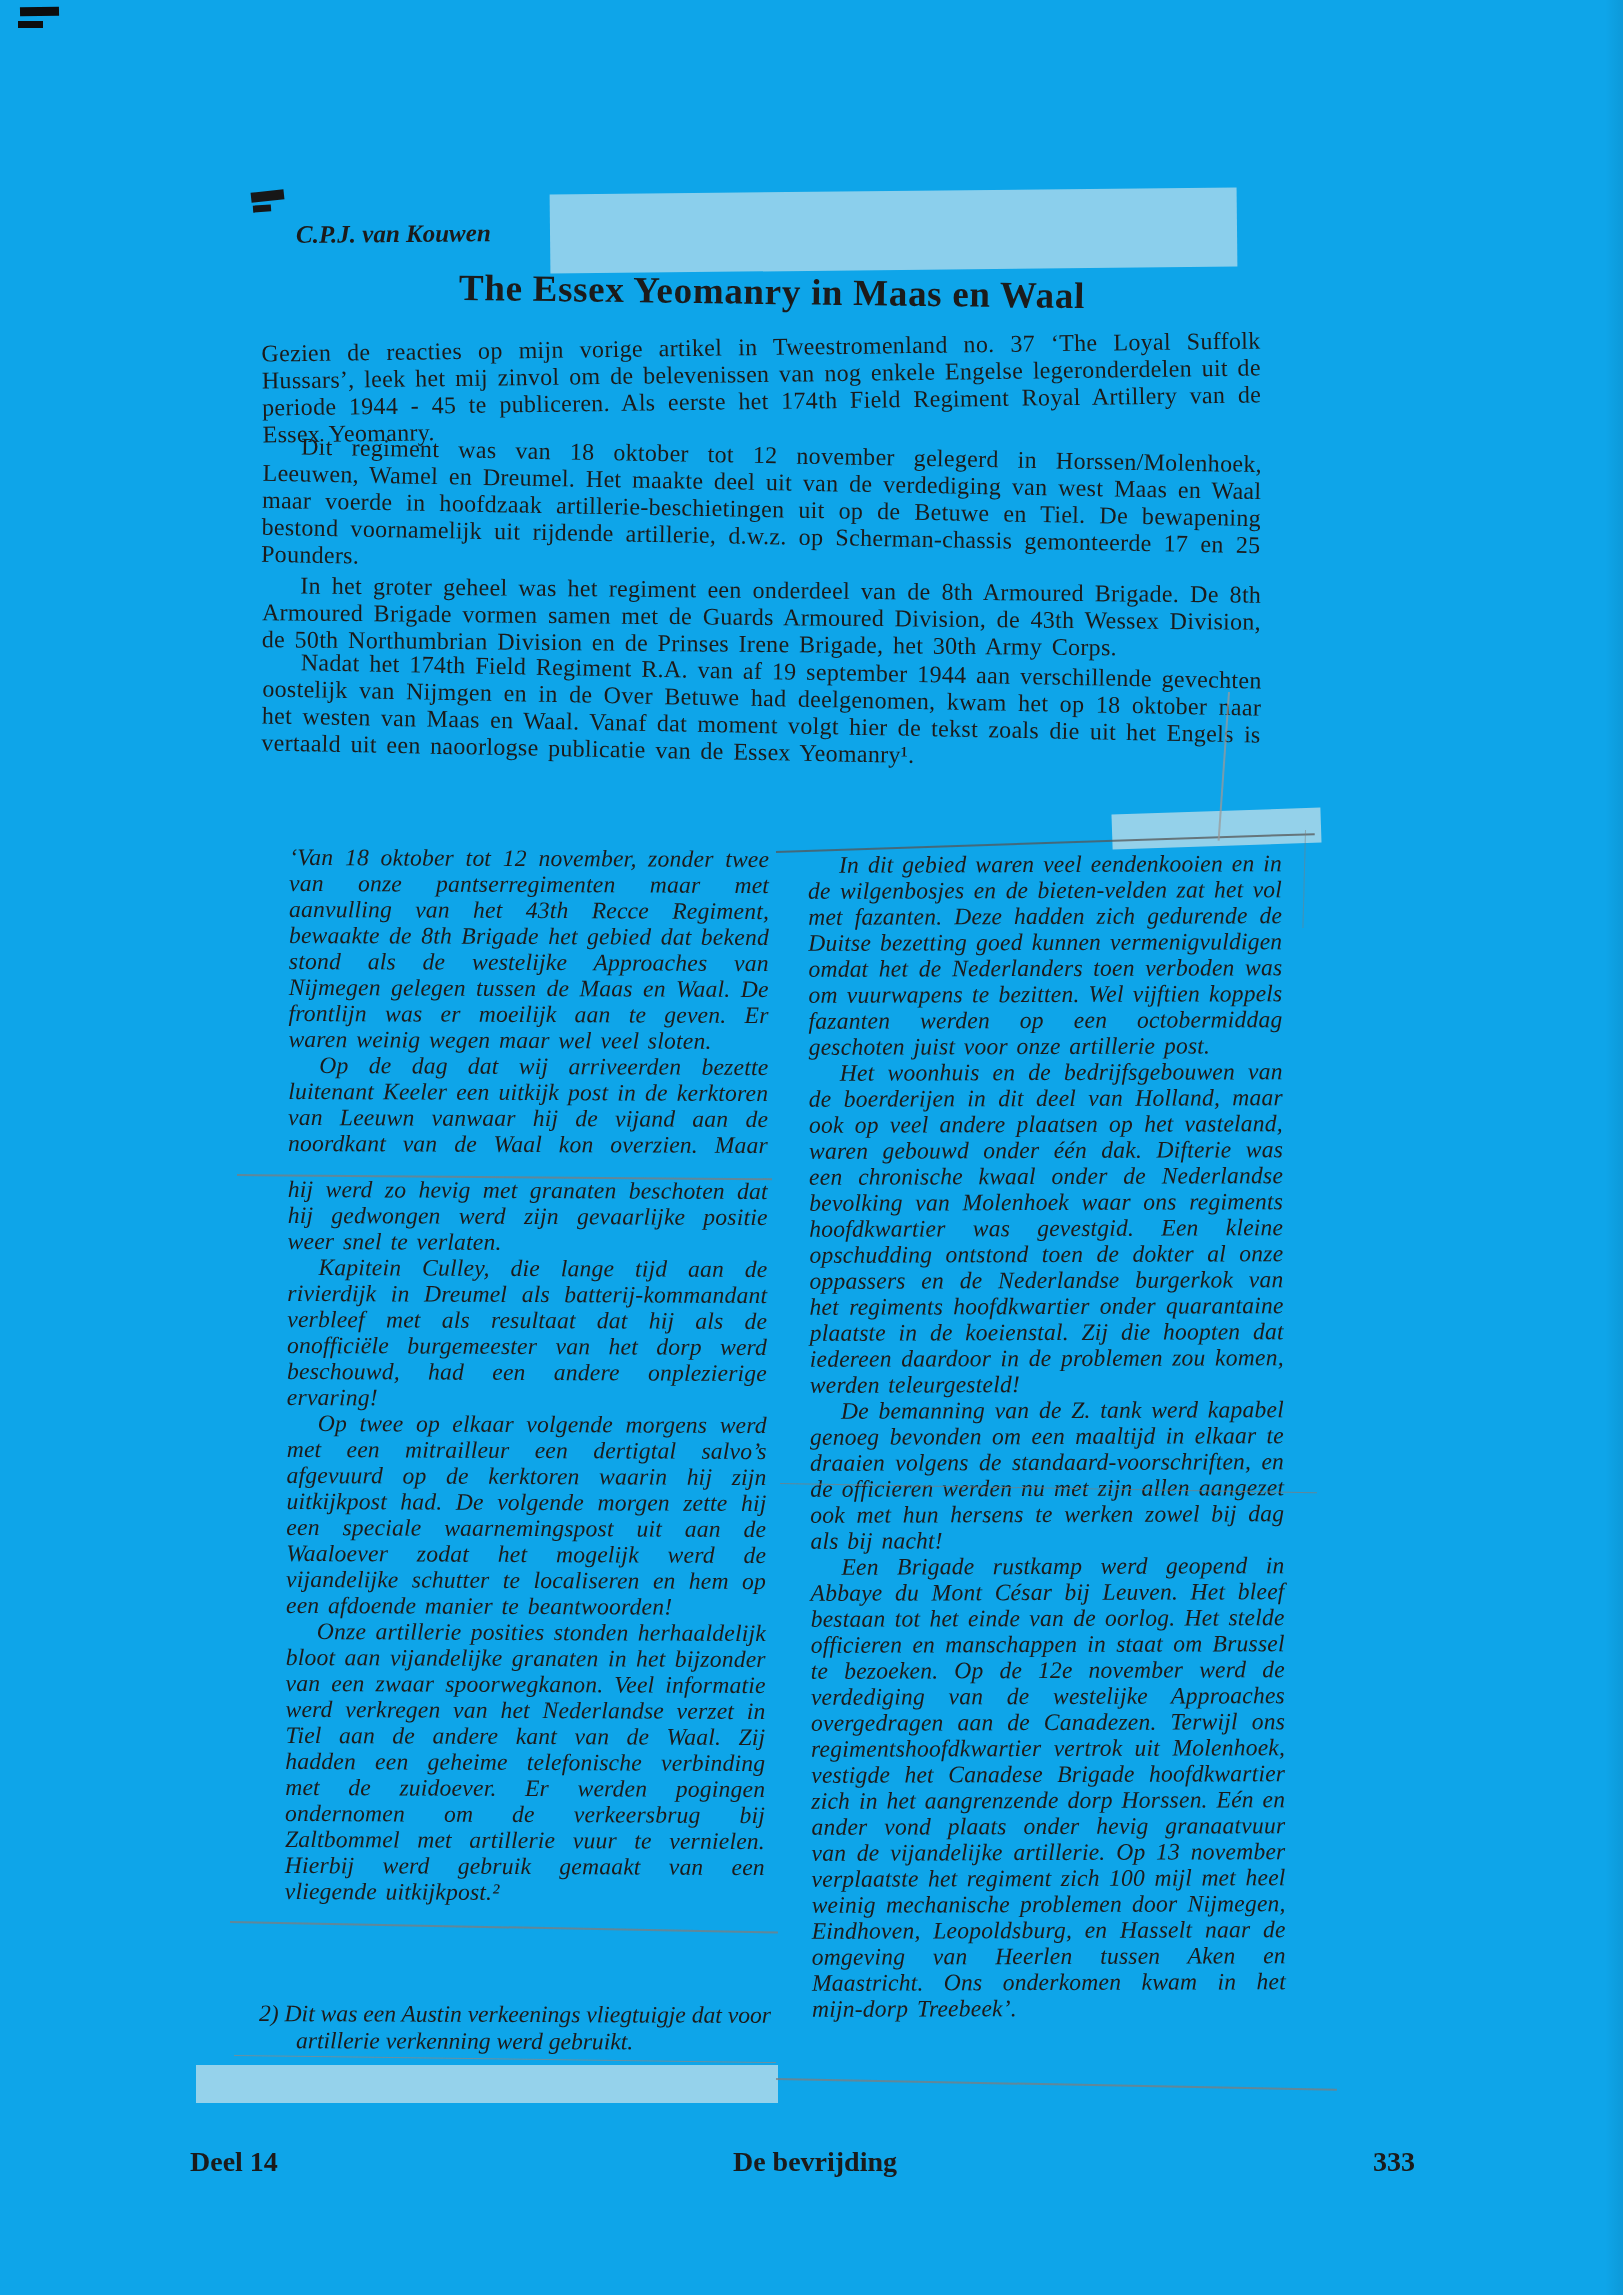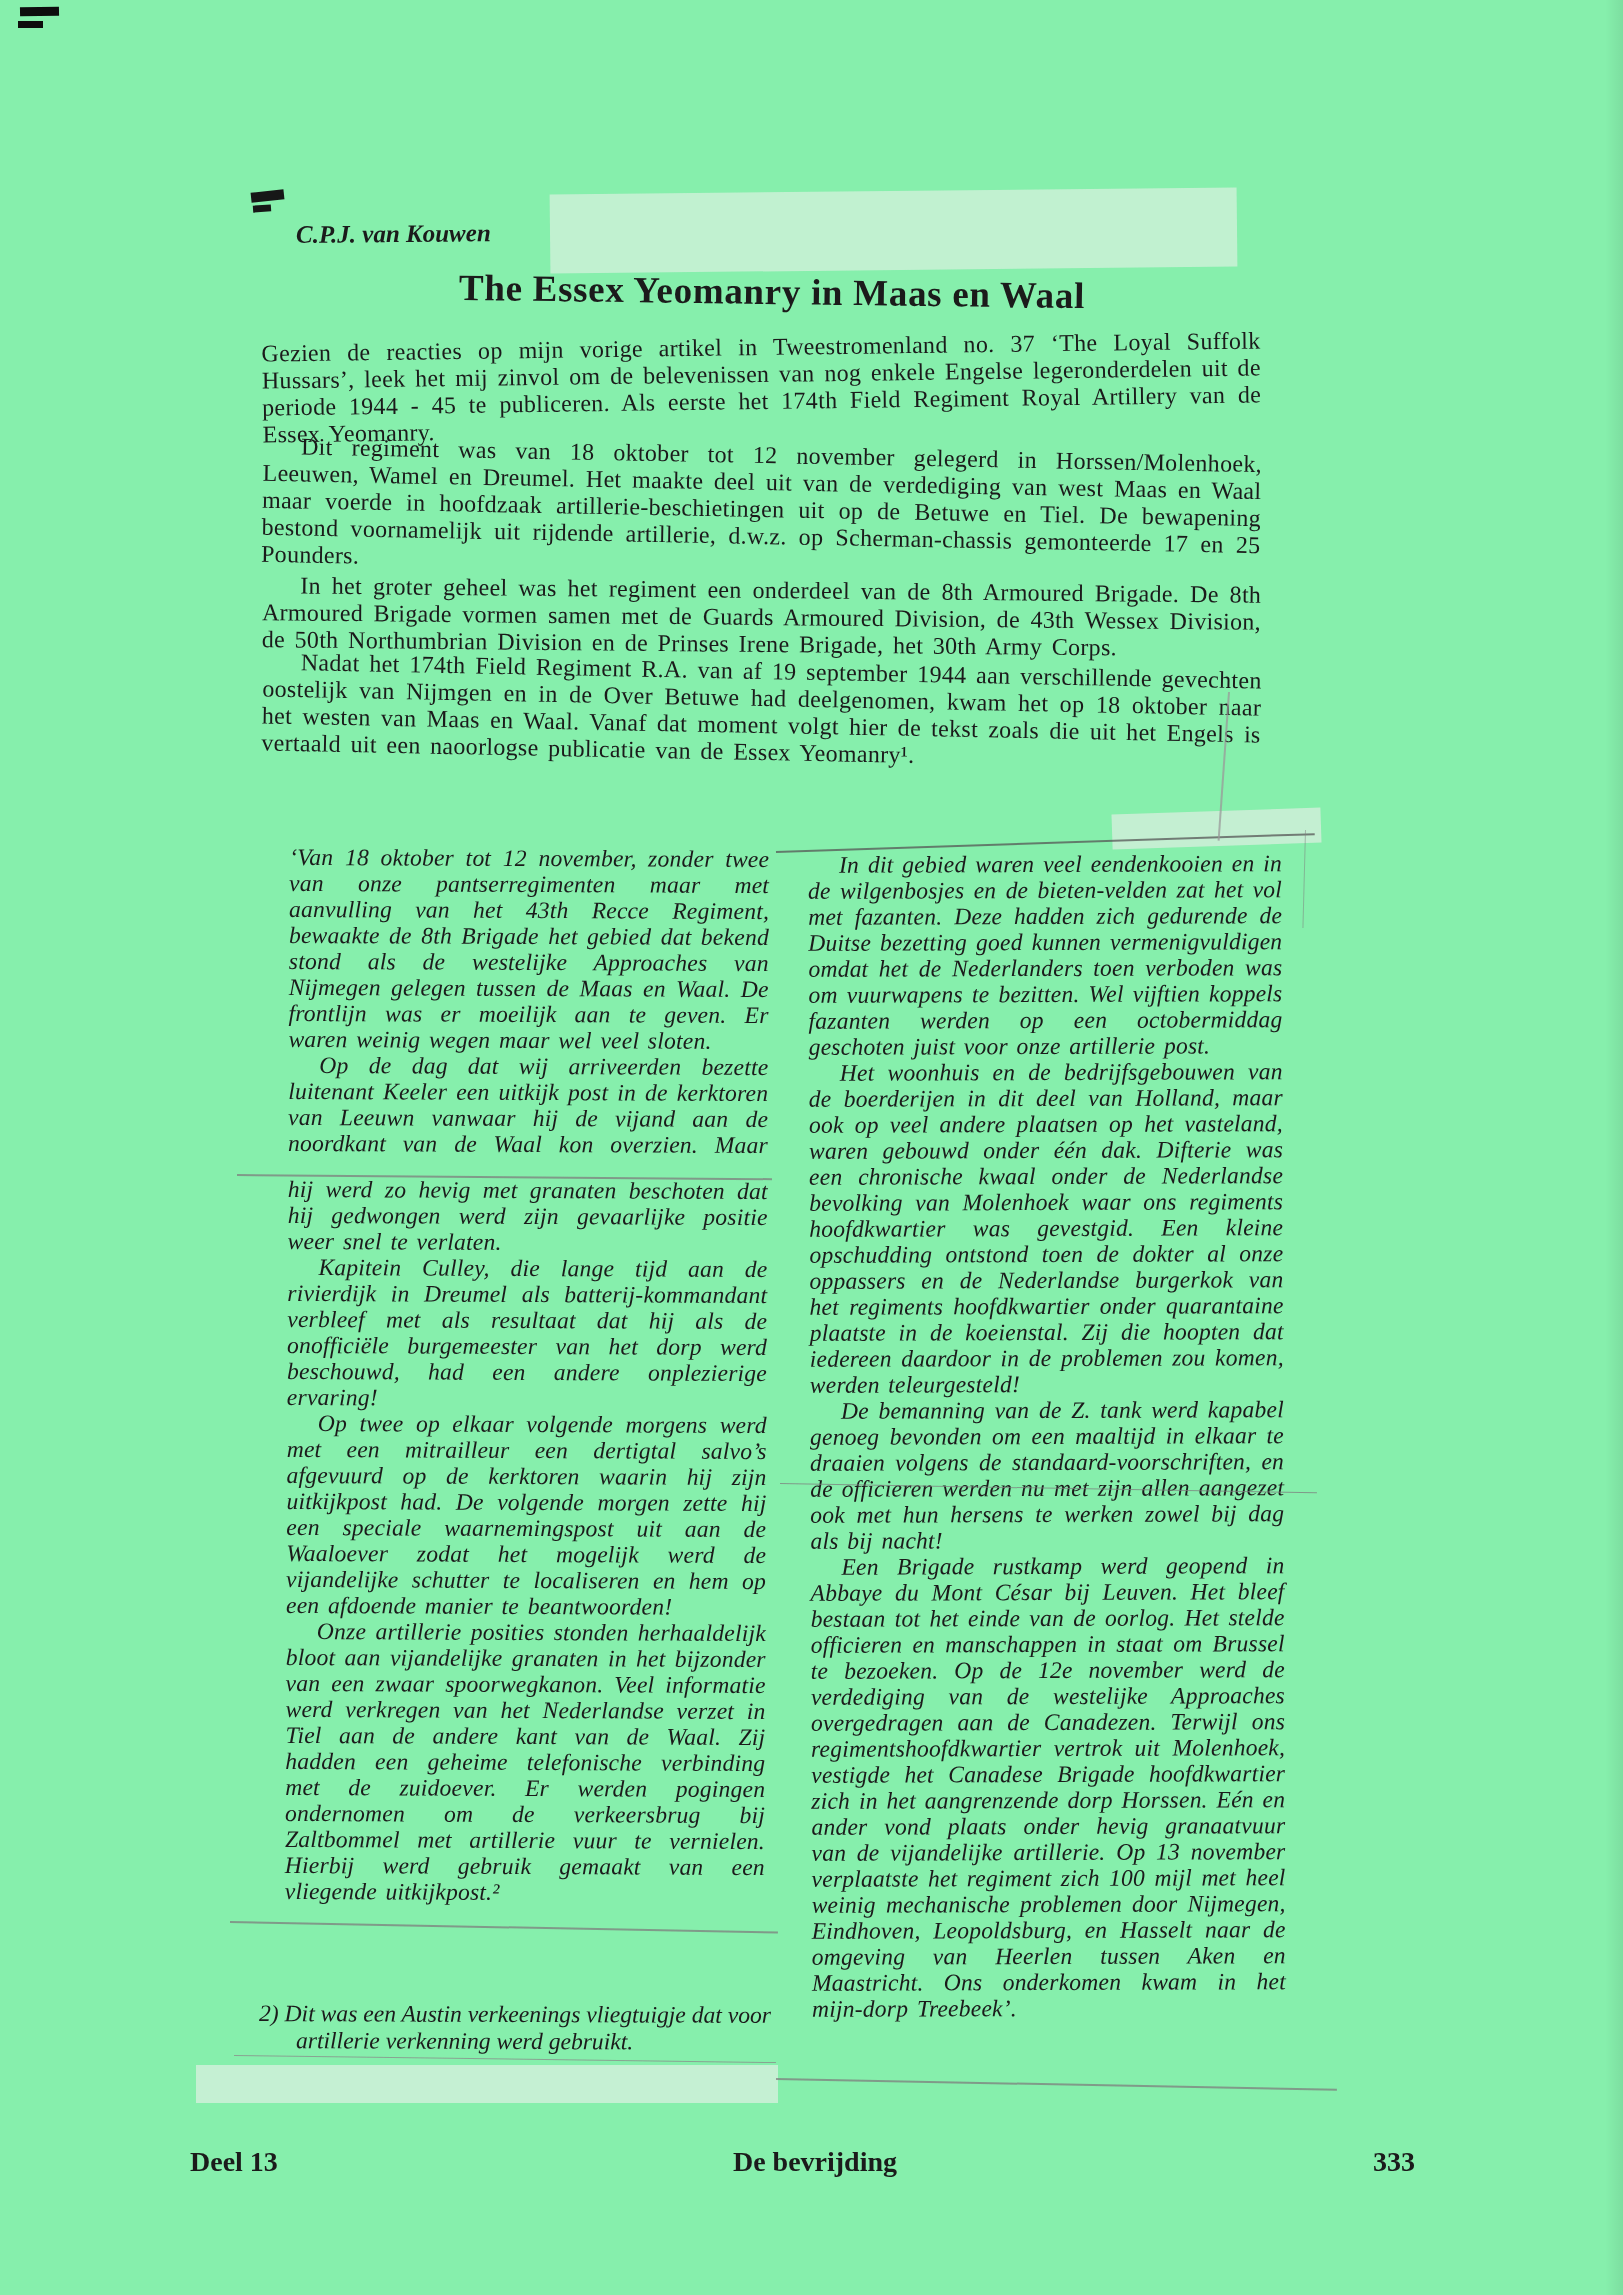--- a/index.html
+++ b/index.html
@@ -1,19 +1,19 @@
 <!DOCTYPE html>
 <html lang="nl" style="font-size:10.5px"><head>
 <meta charset="utf-8">
 <style>
   html,body{margin:0;padding:0;background:#ffffff;}
   .page{
     position:relative;
     width:1623px;height:2295px;
-    background:#86efac;
+    background:#0ea5e9;
     overflow:hidden;
     font-family:"Liberation Serif","DejaVu Serif",serif;
     color:#1b1b1b;
   }
   
   .tone{position:absolute;pointer-events:none;}
   .tone-top{left:550px;top:191px;width:687px;height:79px;background:#f2f2ef;opacity:.55;transform:rotate(-0.6deg);}
   .tone-rcol{left:1112px;top:811px;width:209px;height:35px;background:#eeeeeb;opacity:.6;transform:rotate(-1.9deg);}
   .tone-bottomleft{left:196px;top:2065px;width:582px;height:38px;background:#f0f0ed;opacity:.6;}
   .tone-rightedge{right:0;top:0;width:18.3px;height:100%;background:linear-gradient(to right,rgba(0,0,0,0),rgba(0,0,0,0.07));}
@@ -126,18 +126,18 @@
 
   <div class="seam seam-left-mid"></div>
   <div class="seam seam-left-bottom"></div>
   <div class="seam seam-footnote"></div>
   <div class="seam seam-right-top"></div>
   <div class="seam seam-right-mid"></div>
   <div class="seam seam-right-bottom"></div>
   <div class="seam v seam-intro-edge"></div>
   <div class="seam v seam-right-edge"></div>
 
-  <div class="footer-item footer-left">Deel 13</div>
+  <div class="footer-item footer-left">Deel 14</div>
   <div class="footer-item footer-center">De bevrijding</div>
   <div class="footer-item footer-right">333</div>
 
 </div>
 
 
 </body></html>

